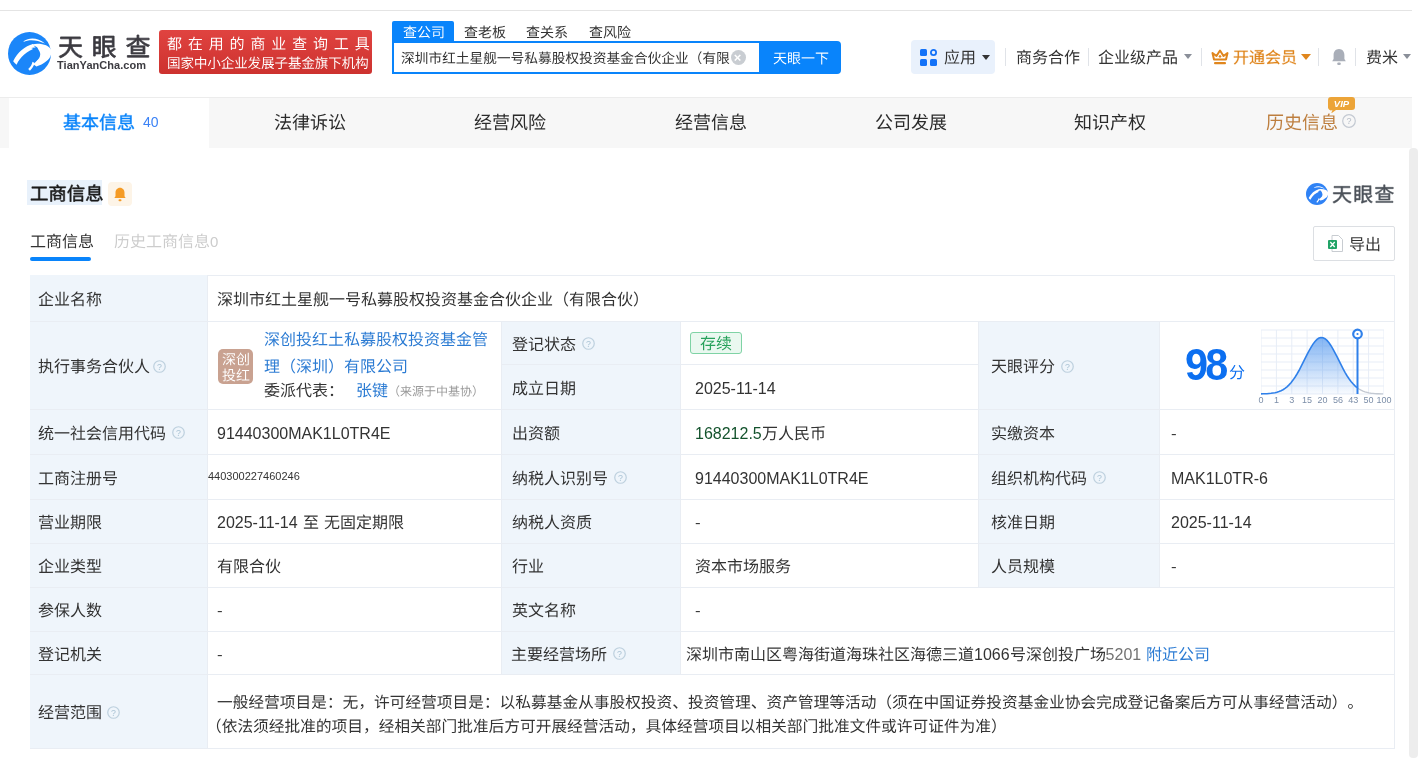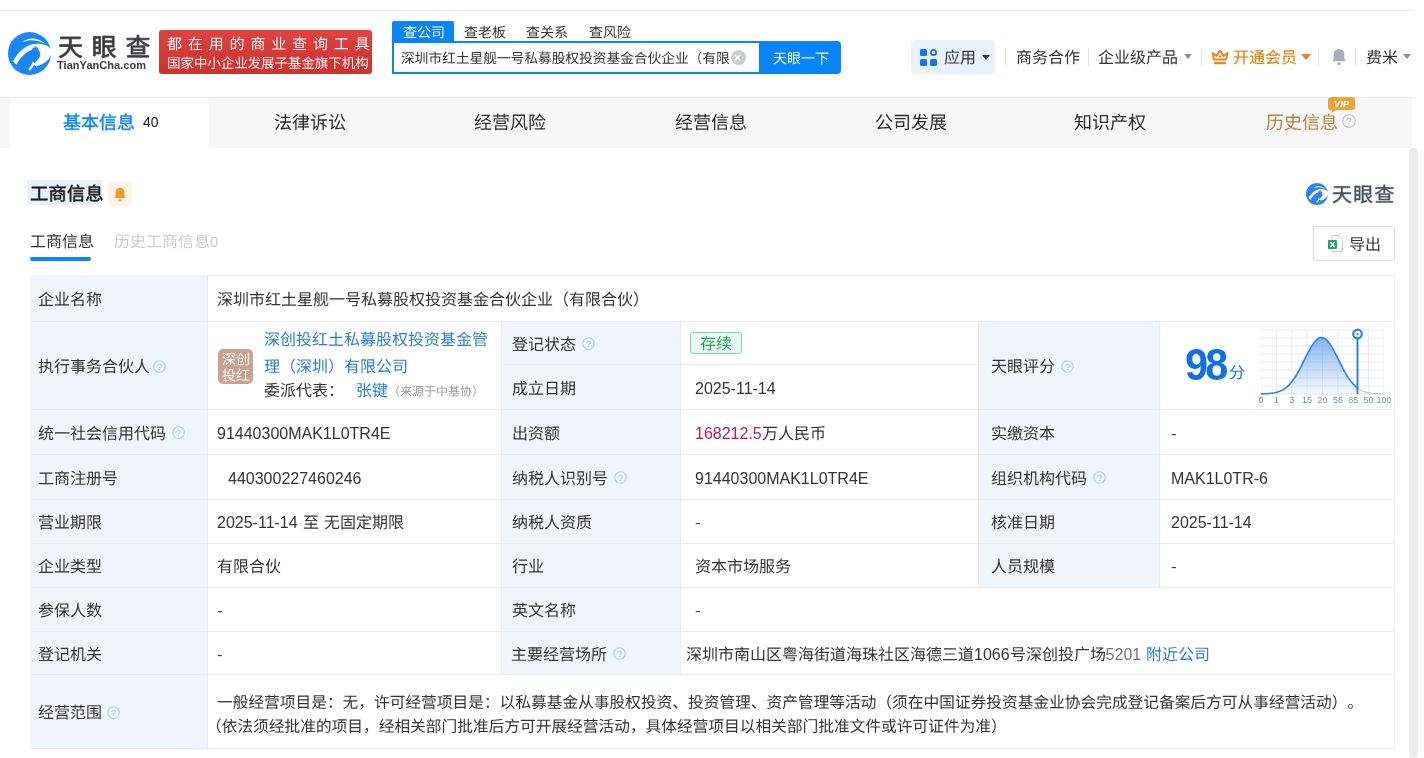--- a/index.html
+++ b/index.html
@@ -399,21 +399,21 @@
 <div style="left:0;top:97px;width:1412px;height:51px;background:#f7f7f7;border-top:1px solid #ececec"></div>
 <div style="left:9px;top:98px;width:200px;height:50px;background:#fff"></div>
 <svg class="t " style="left:63px;top:113px;width:72px;height:18px;" viewBox="0 0 4000 1000" preserveAspectRatio="none">
     <g fill="#0984fb" stroke="#0984fb" stroke-width="26">
       <use href="#gu"></use>
       <use href="#gao" x="1000"></use>
       <use href="#gap" x="2000"></use>
       <use href="#gaq" x="3000"></use>
     </g>
   </svg>
-<span class="lt" style="left:143px;top:114px;font-size:14px;color:#0f172a">40</span>
+<span class="lt" style="left:143px;top:114px;font-size:14px;color:#3b82f6">40</span>
 <svg class="t " style="left:274px;top:113px;width:72px;height:18px;" viewBox="0 0 4000 1000" preserveAspectRatio="none">
     <g fill="#2b2b2b">
       <use href="#gar"></use>
       <use href="#gas" x="1000"></use>
       <use href="#gat" x="2000"></use>
       <use href="#gau" x="3000"></use>
     </g>
   </svg>
 <svg class="t " style="left:474px;top:113px;width:72px;height:18px;" viewBox="0 0 4000 1000" preserveAspectRatio="none">
     <g fill="#2b2b2b">
@@ -776,21 +776,21 @@
 <line x1="96.5" y1="8" x2="96.5" y2="68" stroke="#2f80ea" stroke-width="2"></line>
 <circle cx="96.5" cy="8" r="4.3" fill="#fff" stroke="#2f80ea" stroke-width="2.2"></circle>
 <circle cx="96.5" cy="8" r="1.1" fill="#2f80ea"></circle>
 </svg>
 <span class="lt" style="left:1252px;top:395px;width:18px;text-align:center;font-size:9px;color:#7c8ea8">0</span>
 <span class="lt" style="left:1267.4px;top:395px;width:18px;text-align:center;font-size:9px;color:#7c8ea8">1</span>
 <span class="lt" style="left:1282.8px;top:395px;width:18px;text-align:center;font-size:9px;color:#7c8ea8">3</span>
 <span class="lt" style="left:1298.1px;top:395px;width:18px;text-align:center;font-size:9px;color:#7c8ea8">15</span>
 <span class="lt" style="left:1313.5px;top:395px;width:18px;text-align:center;font-size:9px;color:#7c8ea8">20</span>
 <span class="lt" style="left:1328.9px;top:395px;width:18px;text-align:center;font-size:9px;color:#7c8ea8">56</span>
-<span class="lt" style="left:1344.2px;top:395px;width:18px;text-align:center;font-size:9px;color:#7c8ea8">85</span>
+<span class="lt" style="left:1344.2px;top:395px;width:18px;text-align:center;font-size:9px;color:#7c8ea8">43</span>
 <span class="lt" style="left:1359.6px;top:395px;width:18px;text-align:center;font-size:9px;color:#7c8ea8">50</span>
 <span class="lt" style="left:1375px;top:395px;width:18px;text-align:center;font-size:9px;color:#7c8ea8">100</span>
 <svg class="t " style="left:38px;top:424.5px;width:128px;height:16px;" viewBox="0 0 8000 1000" preserveAspectRatio="none">
     <g fill="#333">
       <use href="#gbk"></use>
       <use href="#gP" x="1000"></use>
       <use href="#gbl" x="2000"></use>
       <use href="#gak" x="3000"></use>
       <use href="#gap" x="4000"></use>
       <use href="#gf" x="5000"></use>
@@ -803,21 +803,21 @@
 <text x="7" y="10.3" font-family="Liberation Sans,sans-serif" font-size="9.5" fill="#a9c2d4" text-anchor="middle">?</text>
   </svg>
 <span class="lt" style="left:217px;top:424.5px;font-size:16px;color:#333">91440300MAK1L0TR4E</span>
 <svg class="t " style="left:512px;top:424.5px;width:48px;height:16px;" viewBox="0 0 3000 1000" preserveAspectRatio="none">
     <g fill="#333">
       <use href="#gaC"></use>
       <use href="#gW" x="1000"></use>
       <use href="#gbn" x="2000"></use>
     </g>
   </svg>
-<span class="lt" style="left:695px;top:424.5px;font-size:16px;color:#be185d">168212.5</span>
+<span class="lt" style="left:695px;top:424.5px;font-size:16px;color:#14532d">168212.5</span>
 <svg class="t " style="left:761.7px;top:424.5px;width:64px;height:16px;" viewBox="0 0 4000 1000" preserveAspectRatio="none">
     <g fill="#333">
       <use href="#gbo"></use>
       <use href="#gaJ" x="1000"></use>
       <use href="#gbp" x="2000"></use>
       <use href="#gbq" x="3000"></use>
     </g>
   </svg>
 <svg class="t " style="left:991px;top:424.5px;width:64px;height:16px;" viewBox="0 0 4000 1000" preserveAspectRatio="none">
     <g fill="#333">
@@ -834,21 +834,21 @@
   </svg>
 <svg class="t " style="left:38px;top:469.5px;width:80px;height:16px;" viewBox="0 0 5000 1000" preserveAspectRatio="none">
     <g fill="#333">
       <use href="#gk"></use>
       <use href="#gh" x="1000"></use>
       <use href="#gbu" x="2000"></use>
       <use href="#gbv" x="3000"></use>
       <use href="#gQ" x="4000"></use>
     </g>
   </svg>
-<span class="lt" style="left:228px;top:469.5px;font-size:16px;color:#333">440300227460246</span>
+<span class="lt" style="left:208px;top:469.5px;font-size:11px;color:#333">440300227460246</span>
 <svg class="t " style="left:512px;top:469.5px;width:96px;height:16px;" viewBox="0 0 6000 1000" preserveAspectRatio="none">
     <g fill="#333">
       <use href="#gbw"></use>
       <use href="#gbx" x="1000"></use>
       <use href="#gaJ" x="2000"></use>
       <use href="#gay" x="3000"></use>
       <use href="#gby" x="4000"></use>
       <use href="#gQ" x="5000"></use>
     </g>
   </svg>

